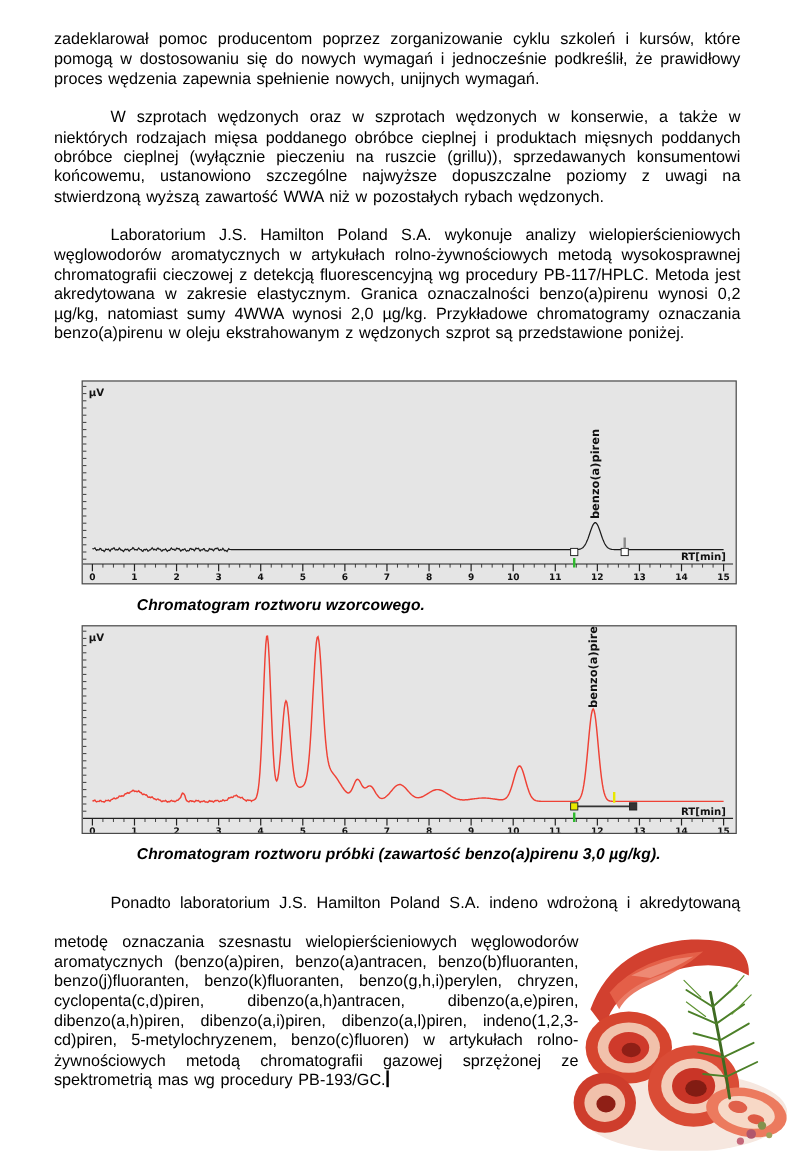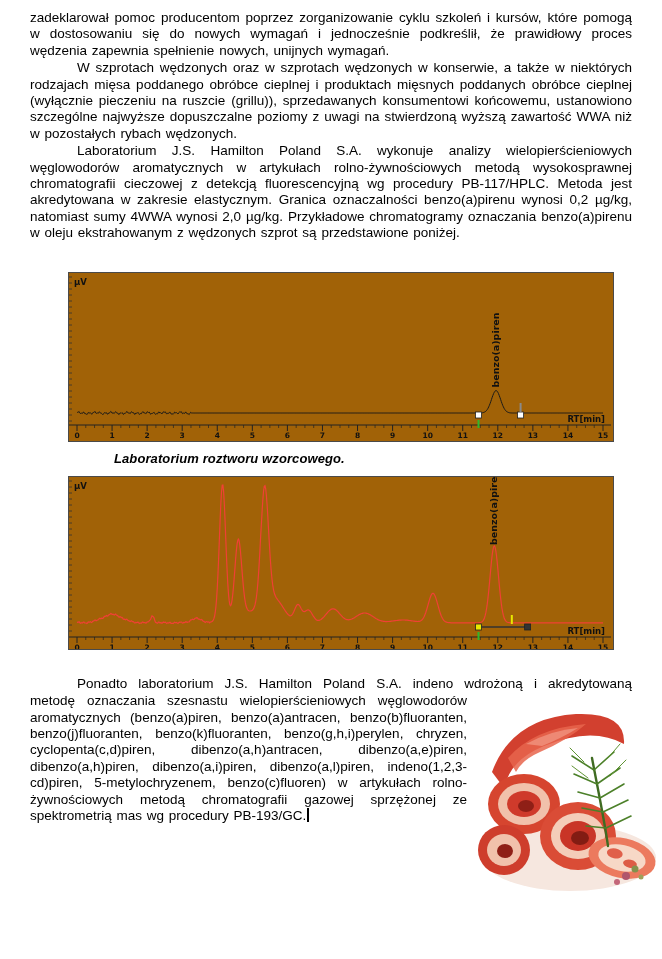--- a/index.html
+++ b/index.html
@@ -3,30 +3,30 @@
 <meta charset="utf-8">
 <style>
   html,body{margin:0;padding:0;background:#ffffff;}
   body{
     width:662px;height:959px;overflow:hidden;position:relative;
     font-family:"Liberation Sans","DejaVu Sans",sans-serif;
     color:#000;
   }
   .page{padding:9px 29px 0 29px;}
   .para{
-    margin:1px;font-size:13.5px;line-height:16.4px;text-align:justify;
+    margin:16px;font-size:13.5px;line-height:16.4px;text-align:justify;
     word-spacing:1px;
   }
   .para.indent{text-indent:47px;}
   .para.justify-last{text-align-last:justify;}
   figure{margin:0;}
   .fig{margin-left:39px;}
   .fig-1{margin-top:30px;}
   .fig-2{margin-top:10px;}
-  .chart-box{width:544px;border:1px solid #4a4a4a;background:#a16207;}
+  .chart-box{width:544px;border:1px solid #4a4a4a;background:#e5e5e5;}
   .chart-box svg{display:block;}
   figcaption{
     margin:9px 0 0 46px;font-size:13px;font-weight:bold;font-style:italic;
     letter-spacing:.1px;
   }
   .bottom-block{position:relative;margin-top:26px;min-height:215px;}
   .para-narrow{width:437px;}
   .text-cursor{
     display:inline-block;width:2px;height:14px;background:#000;
     vertical-align:-2px;margin-left:1px;
@@ -160,21 +160,21 @@
           <text x="534" y="165" class="tick">15</text>
           <text x="536" y="149" class="ax xl">RT[min]</text>
           <path d="M8.0,139.1L8.7,139.4L9.4,139.0L10.1,138.5L10.8,139.9L11.5,140.7L12.2,140.0L12.9,140.2L13.6,140.3L14.3,139.1L15.0,139.2L15.7,140.6L16.4,140.7L17.1,140.7L17.8,141.6L18.5,140.9L19.2,139.5L19.9,139.8L20.6,140.0L21.3,139.6L22.0,140.5L22.7,141.3L23.4,140.0L24.1,139.4L24.8,139.6L25.5,138.7L26.2,138.6L26.9,140.1L27.6,140.4L28.3,139.9L29.0,140.4L29.7,140.0L30.4,138.7L31.1,139.4L31.8,140.4L32.5,140.3L33.2,140.9L33.9,141.7L34.7,140.5L35.4,139.6L36.1,140.2L36.8,139.8L37.5,139.7L38.2,141.0L38.9,141.2L39.6,140.0L40.3,139.9L41.0,139.6L41.7,138.4L42.4,138.9L43.1,140.2L43.8,140.0L44.5,140.0L45.2,140.5L45.9,139.5L46.6,138.6L47.3,139.6L48.0,140.1L48.7,140.0L49.4,141.2L50.1,141.5L50.8,140.2L51.5,139.9L52.2,140.3L52.9,139.6L53.6,140.0L54.3,141.4L55.0,141.0L55.7,140.2L56.4,140.3L57.1,139.5L57.8,138.4L58.5,139.3L59.2,140.2L59.9,139.7L60.6,140.2L61.3,140.5L62.0,139.1L62.7,138.7L63.4,139.6L64.1,139.6L64.8,139.9L65.5,141.3L66.2,141.2L66.9,140.0L67.6,140.2L68.3,140.1L69.0,139.4L69.7,140.4L70.4,141.5L71.1,140.8L71.8,140.5L72.5,140.6L73.2,139.3L73.9,138.6L74.6,139.7L75.3,140.0L76.0,139.7L76.7,140.6L77.4,140.3L78.1,138.8L78.8,138.9L79.5,139.5L80.2,139.1L80.9,140.0L81.6,141.3L82.3,140.7L83.0,140.0L83.7,140.4L84.4,139.7L85.1,139.3L85.8,140.7L86.5,141.3L87.3,140.7L88.0,141.0L88.7,140.7L89.4,139.1L90.1,139.0L90.8,140.0L91.5,139.7L92.2,140.0L92.9,140.9L93.6,140.0L94.3,138.8L95.0,139.2L95.7,139.2L96.4,138.9L97.1,140.2L97.8,141.1L98.5,140.2L99.2,140.2L99.9,140.3L100.6,139.3L101.3,139.4L102.0,140.9L102.7,141.0L103.4,140.8L104.1,141.4L104.8,140.6L105.5,139.1L106.2,139.5L106.9,140.0L107.6,139.6L108.3,140.4L109.0,141.0L109.7,139.7L110.4,139.0L111.1,139.4L111.8,138.8L112.5,138.8L113.2,140.4L113.9,140.7L114.6,140.0L115.3,140.4L116.0,140.1L116.7,138.9L117.4,139.7L118.1,140.9L118.8,140.7L119.5,141.0L120.2,141.6L120.9,140.3L121.6,139.3L122.3,139.9L123.0,139.9L123.7,140.0L124.4,140.0L125.1,140.0L125.8,140.0L126.5,140.0L127.2,140.0L127.9,140.0L128.6,140.0L129.3,140.0L130.0,140.0L130.7,140.0L131.4,140.0L132.1,140.0L132.8,140.0L133.5,140.0L134.2,140.0L134.9,140.0L135.6,140.0L136.3,140.0L137.0,140.0L137.7,140.0L138.4,140.0L139.1,140.0L139.9,140.0L140.6,140.0L141.3,140.0L142.0,140.0L142.7,140.0L143.4,140.0L144.1,140.0L144.8,140.0L145.5,140.0L146.2,140.0L146.9,140.0L147.6,140.0L148.3,140.0L149.0,140.0L149.7,140.0L150.4,140.0L151.1,140.0L151.8,140.0L152.5,140.0L153.2,140.0L153.9,140.0L154.6,140.0L155.3,140.0L156.0,140.0L156.7,140.0L157.4,140.0L158.1,140.0L158.8,140.0L159.5,140.0L160.2,140.0L160.9,140.0L161.6,140.0L162.3,140.0L163.0,140.0L163.7,140.0L164.4,140.0L165.1,140.0L165.8,140.0L166.5,140.0L167.2,140.0L167.9,140.0L168.6,140.0L169.3,140.0L170.0,140.0L170.7,140.0L171.4,140.0L172.1,140.0L172.8,140.0L173.5,140.0L174.2,140.0L174.9,140.0L175.6,140.0L176.3,140.0L177.0,140.0L177.7,140.0L178.4,140.0L179.1,140.0L179.8,140.0L180.5,140.0L181.2,140.0L181.9,140.0L182.6,140.0L183.3,140.0L184.0,140.0L184.7,140.0L185.4,140.0L186.1,140.0L186.8,140.0L187.5,140.0L188.2,140.0L188.9,140.0L189.6,140.0L190.3,140.0L191.0,140.0L191.7,140.0L192.5,140.0L193.2,140.0L193.9,140.0L194.6,140.0L195.3,140.0L196.0,140.0L196.7,140.0L197.4,140.0L198.1,140.0L198.8,140.0L199.5,140.0L200.2,140.0L200.9,140.0L201.6,140.0L202.3,140.0L203.0,140.0L203.7,140.0L204.4,140.0L205.1,140.0L205.8,140.0L206.5,140.0L207.2,140.0L207.9,140.0L208.6,140.0L209.3,140.0L210.0,140.0L210.7,140.0L211.4,140.0L212.1,140.0L212.8,140.0L213.5,140.0L214.2,140.0L214.9,140.0L215.6,140.0L216.3,140.0L217.0,140.0L217.7,140.0L218.4,140.0L219.1,140.0L219.8,140.0L220.5,140.0L221.2,140.0L221.9,140.0L222.6,140.0L223.3,140.0L224.0,140.0L224.7,140.0L225.4,140.0L226.1,140.0L226.8,140.0L227.5,140.0L228.2,140.0L228.9,140.0L229.6,140.0L230.3,140.0L231.0,140.0L231.7,140.0L232.4,140.0L233.1,140.0L233.8,140.0L234.5,140.0L235.2,140.0L235.9,140.0L236.6,140.0L237.3,140.0L238.0,140.0L238.7,140.0L239.4,140.0L240.1,140.0L240.8,140.0L241.5,140.0L242.2,140.0L242.9,140.0L243.6,140.0L244.3,140.0L245.1,140.0L245.8,140.0L246.5,140.0L247.2,140.0L247.9,140.0L248.6,140.0L249.3,140.0L250.0,140.0L250.7,140.0L251.4,140.0L252.1,140.0L252.8,140.0L253.5,140.0L254.2,140.0L254.9,140.0L255.6,140.0L256.3,140.0L257.0,140.0L257.7,140.0L258.4,140.0L259.1,140.0L259.8,140.0L260.5,140.0L261.2,140.0L261.9,140.0L262.6,140.0L263.3,140.0L264.0,140.0L264.7,140.0L265.4,140.0L266.1,140.0L266.8,140.0L267.5,140.0L268.2,140.0L268.9,140.0L269.6,140.0L270.3,140.0L271.0,140.0L271.7,140.0L272.4,140.0L273.1,140.0L273.8,140.0L274.5,140.0L275.2,140.0L275.9,140.0L276.6,140.0L277.3,140.0L278.0,140.0L278.7,140.0L279.4,140.0L280.1,140.0L280.8,140.0L281.5,140.0L282.2,140.0L282.9,140.0L283.6,140.0L284.3,140.0L285.0,140.0L285.7,140.0L286.4,140.0L287.1,140.0L287.8,140.0L288.5,140.0L289.2,140.0L289.9,140.0L290.6,140.0L291.3,140.0L292.0,140.0L292.7,140.0L293.4,140.0L294.1,140.0L294.8,140.0L295.5,140.0L296.2,140.0L296.9,140.0L297.7,140.0L298.4,140.0L299.1,140.0L299.8,140.0L300.5,140.0L301.2,140.0L301.9,140.0L302.6,140.0L303.3,140.0L304.0,140.0L304.7,140.0L305.4,140.0L306.1,140.0L306.8,140.0L307.5,140.0L308.2,140.0L308.9,140.0L309.6,140.0L310.3,140.0L311.0,140.0L311.7,140.0L312.4,140.0L313.1,140.0L313.8,140.0L314.5,140.0L315.2,140.0L315.9,140.0L316.6,140.0L317.3,140.0L318.0,140.0L318.7,140.0L319.4,140.0L320.1,140.0L320.8,140.0L321.5,140.0L322.2,140.0L322.9,140.0L323.6,140.0L324.3,140.0L325.0,140.0L325.7,140.0L326.4,140.0L327.1,140.0L327.8,140.0L328.5,140.0L329.2,140.0L329.9,140.0L330.6,140.0L331.3,140.0L332.0,140.0L332.7,140.0L333.4,140.0L334.1,140.0L334.8,140.0L335.5,140.0L336.2,140.0L336.9,140.0L337.6,140.0L338.3,140.0L339.0,140.0L339.7,140.0L340.4,140.0L341.1,140.0L341.8,140.0L342.5,140.0L343.2,140.0L343.9,140.0L344.6,140.0L345.3,140.0L346.0,140.0L346.7,140.0L347.4,140.0L348.1,140.0L348.8,140.0L349.5,140.0L350.3,140.0L351.0,140.0L351.7,140.0L352.4,140.0L353.1,140.0L353.8,140.0L354.5,140.0L355.2,140.0L355.9,140.0L356.6,140.0L357.3,140.0L358.0,140.0L358.7,140.0L359.4,140.0L360.1,140.0L360.8,140.0L361.5,140.0L362.2,140.0L362.9,140.0L363.6,140.0L364.3,140.0L365.0,140.0L365.7,140.0L366.4,140.0L367.1,140.0L367.8,140.0L368.5,140.0L369.2,140.0L369.9,140.0L370.6,140.0L371.3,140.0L372.0,140.0L372.7,140.0L373.4,140.0L374.1,140.0L374.8,140.0L375.5,140.0L376.2,140.0L376.9,140.0L377.6,140.0L378.3,140.0L379.0,140.0L379.7,140.0L380.4,140.0L381.1,140.0L381.8,140.0L382.5,140.0L383.2,140.0L383.9,140.0L384.6,140.0L385.3,140.0L386.0,140.0L386.7,140.0L387.4,140.0L388.1,140.0L388.8,140.0L389.5,140.0L390.2,140.0L390.9,140.0L391.6,140.0L392.3,140.0L393.0,140.0L393.7,140.0L394.4,140.0L395.1,140.0L395.8,140.0L396.5,140.0L397.2,140.0L397.9,140.0L398.6,140.0L399.3,140.0L400.0,140.0L400.7,140.0L401.4,140.0L402.1,140.0L402.9,140.0L403.6,140.0L404.3,140.0L405.0,140.0L405.7,140.0L406.4,140.0L407.1,140.0L407.8,140.0L408.5,140.0L409.2,140.0L409.9,140.0L410.6,140.0L411.3,140.0L412.0,139.9L412.7,139.9L413.4,139.8L414.1,139.6L414.8,139.4L415.5,139.1L416.2,138.7L416.9,138.2L417.6,137.4L418.3,136.5L419.0,135.3L419.7,133.9L420.4,132.3L421.1,130.5L421.8,128.5L422.5,126.4L423.2,124.3L423.9,122.4L424.6,120.6L425.3,119.2L426.0,118.2L426.7,117.6L427.4,117.6L428.1,118.2L428.8,119.2L429.5,120.6L430.2,122.4L430.9,124.3L431.6,126.4L432.3,128.5L433.0,130.5L433.7,132.3L434.4,133.9L435.1,135.3L435.8,136.5L436.5,137.4L437.2,138.2L437.9,138.7L438.6,139.1L439.3,139.4L440.0,139.6L440.7,139.8L441.4,139.9L442.1,139.9L442.8,140.0L443.5,140.0L444.2,140.0L444.9,140.0L445.6,140.0L446.3,140.0L447.0,140.0L447.7,140.0L448.4,140.0L449.1,140.0L449.8,140.0L450.5,140.0L451.2,140.0L451.9,140.0L452.6,140.0L453.3,140.0L454.0,140.0L454.7,140.0L455.5,140.0L456.2,140.0L456.9,140.0L457.6,140.0L458.3,140.0L459.0,140.0L459.7,140.0L460.4,140.0L461.1,140.0L461.8,140.0L462.5,140.0L463.2,140.0L463.9,140.0L464.6,140.0L465.3,140.0L466.0,140.0L466.7,140.0L467.4,140.0L468.1,140.0L468.8,140.0L469.5,140.0L470.2,140.0L470.9,140.0L471.6,140.0L472.3,140.0L473.0,140.0L473.7,140.0L474.4,140.0L475.1,140.0L475.8,140.0L476.5,140.0L477.2,140.0L477.9,140.0L478.6,140.0L479.3,140.0L480.0,140.0L480.7,140.0L481.4,140.0L482.1,140.0L482.8,140.0L483.5,140.0L484.2,140.0L484.9,140.0L485.6,140.0L486.3,140.0L487.0,140.0L487.7,140.0L488.4,140.0L489.1,140.0L489.8,140.0L490.5,140.0L491.2,140.0L491.9,140.0L492.6,140.0L493.3,140.0L494.0,140.0L494.7,140.0L495.4,140.0L496.1,140.0L496.8,140.0L497.5,140.0L498.2,140.0L498.9,140.0L499.6,140.0L500.3,140.0L501.0,140.0L501.7,140.0L502.4,140.0L503.1,140.0L503.8,140.0L504.5,140.0L505.2,140.0L505.9,140.0L506.6,140.0L507.3,140.0L508.1,140.0L508.8,140.0L509.5,140.0L510.2,140.0L510.9,140.0L511.6,140.0L512.3,140.0L513.0,140.0L513.7,140.0L514.4,140.0L515.1,140.0L515.8,140.0L516.5,140.0L517.2,140.0L517.9,140.0L518.6,140.0L519.3,140.0L520.0,140.0L520.7,140.0L521.4,140.0L522.1,140.0L522.8,140.0L523.5,140.0L524.2,140.0L524.9,140.0L525.6,140.0L526.3,140.0L527.0,140.0L527.7,140.0L528.4,140.0L529.1,140.0L529.8,140.0L530.5,140.0L531.2,140.0L531.9,140.0L532.6,140.0L533.3,140.0L534.0,140.0" fill="none" stroke="#1a1a1a" stroke-width="1"></path>
           <text class="plabel" transform="translate(430.0466666666666,114.56) rotate(-90)">benzo(a)piren</text>
           <rect x="406.5133333333333" y="139" width="6" height="6" fill="#ffffff" stroke="#222" stroke-width="0.8"></rect>
           <rect x="448.59333333333336" y="139" width="6" height="6" fill="#ffffff" stroke="#222" stroke-width="0.8"></rect>
           <line x1="409.5133333333333" y1="147" x2="409.5133333333333" y2="155" stroke="#2db82d" stroke-width="2"></line>
           <line x1="451.59333333333336" y1="130" x2="451.59333333333336" y2="139" stroke="#8a8a8a" stroke-width="2"></line>
         </svg>
     </div>
-    <figcaption>Laboratorium roztworu wzorcowego.</figcaption>
+    <figcaption>Chromatogram roztworu wzorcowego.</figcaption>
   </figure>
 
   <figure class="fig fig-2">
     <div class="chart-box">
       <svg width="542" height="172">
           <line x1="0" y1="4" x2="3" y2="4" stroke="#333" stroke-width="0.8"></line>
           <line x1="0" y1="10" x2="3" y2="10" stroke="#333" stroke-width="0.8"></line>
           <line x1="0" y1="16" x2="3" y2="16" stroke="#333" stroke-width="0.8"></line>
           <line x1="0" y1="22" x2="3" y2="22" stroke="#333" stroke-width="0.8"></line>
           <line x1="0" y1="28" x2="3" y2="28" stroke="#333" stroke-width="0.8"></line>
@@ -281,20 +281,21 @@
           <text x="536" y="157" class="ax xl">RT[min]</text>
           <path d="M8.0,145.2L8.7,145.4L9.4,145.1L10.1,144.8L10.8,145.7L11.5,146.2L12.2,145.8L12.9,145.8L13.6,145.9L14.3,145.1L15.0,145.1L15.7,146.0L16.4,146.0L17.1,146.0L17.8,146.5L18.5,146.0L19.2,145.0L19.9,145.2L20.6,145.2L21.3,144.8L22.0,145.3L22.7,145.6L23.4,144.7L24.1,144.1L24.8,144.0L25.5,143.3L26.2,143.0L26.9,143.7L27.6,143.6L28.3,143.0L29.0,143.0L29.7,142.4L30.4,141.3L31.1,141.4L31.8,141.7L32.5,141.2L33.2,141.3L33.9,141.4L34.7,140.3L35.4,139.4L36.1,139.4L36.8,138.9L37.5,138.5L38.2,139.0L38.9,138.9L39.6,137.9L40.3,137.7L41.0,137.3L41.7,136.5L42.4,136.7L43.1,137.5L43.8,137.4L44.5,137.4L45.2,137.9L45.9,137.4L46.6,137.0L47.3,137.9L48.0,138.4L48.7,138.6L49.4,139.7L50.1,140.2L50.8,139.7L51.5,139.9L52.2,140.5L52.9,140.4L53.6,141.0L54.3,142.3L55.0,142.4L55.7,142.2L56.4,142.7L57.1,142.4L57.8,142.1L58.5,142.9L59.2,143.7L59.9,143.7L60.6,144.2L61.3,144.6L62.0,143.9L62.7,143.8L63.4,144.6L64.1,144.7L64.8,145.0L65.5,146.0L66.2,146.0L66.9,145.4L67.6,145.6L68.3,145.5L69.0,145.1L69.7,145.8L70.4,146.5L71.1,146.1L71.8,146.0L72.5,146.1L73.2,145.3L73.9,144.9L74.6,145.6L75.3,145.7L76.0,145.6L76.7,146.1L77.4,145.9L78.1,145.0L78.8,144.9L79.5,144.8L80.2,143.9L80.9,143.2L81.6,142.4L82.3,140.4L83.0,138.9L83.7,139.2L84.4,139.8L85.1,141.1L85.8,143.6L86.5,145.2L87.3,145.6L88.0,146.1L88.7,146.1L89.4,145.2L90.1,145.2L90.8,145.8L91.5,145.6L92.2,145.8L92.9,146.3L93.6,145.8L94.3,145.0L95.0,145.3L95.7,145.3L96.4,145.1L97.1,145.9L97.8,146.5L98.5,145.9L99.2,145.9L99.9,146.0L100.6,145.4L101.3,145.4L102.0,146.4L102.7,146.4L103.4,146.3L104.1,146.6L104.8,146.1L105.5,145.2L106.2,145.5L106.9,145.8L107.6,145.5L108.3,146.0L109.0,146.4L109.7,145.6L110.4,145.1L111.1,145.3L111.8,145.0L112.5,145.0L113.2,145.9L113.9,146.1L114.6,145.5L115.3,145.7L116.0,145.4L116.7,144.6L117.4,144.8L118.1,145.4L118.8,145.0L119.5,145.0L120.2,145.0L120.9,143.9L121.6,142.9L122.3,143.0L123.0,142.6L123.7,142.2L124.4,142.6L125.1,142.5L125.8,141.4L126.5,141.2L127.2,141.1L127.9,140.6L128.6,141.1L129.3,142.1L130.0,142.2L130.7,142.3L131.4,142.9L132.1,142.7L132.8,142.5L133.5,143.5L134.2,144.2L134.9,144.4L135.6,145.1L136.3,145.5L137.0,144.7L137.7,144.6L138.4,145.0L139.1,144.8L139.9,145.0L140.6,145.8L141.3,145.0L142.0,144.9L142.7,144.6L143.4,144.2L144.1,143.4L144.8,141.9L145.5,139.5L146.2,135.7L146.9,129.9L147.6,121.6L148.3,110.4L149.0,96.3L149.7,79.7L150.4,61.5L151.1,43.4L151.8,27.2L152.5,15.0L153.2,8.3L153.9,8.1L154.6,14.4L155.3,26.3L156.0,42.1L156.7,59.8L157.4,77.5L158.1,93.5L158.8,106.9L159.5,117.0L160.2,123.9L160.9,127.7L161.6,128.7L162.3,127.3L163.0,123.6L163.7,118.0L164.4,110.8L165.1,102.3L165.8,93.1L166.5,83.8L167.2,75.3L167.9,68.4L168.6,63.8L169.3,62.1L170.0,63.3L170.7,67.4L171.4,73.8L172.1,81.8L172.8,90.6L173.5,99.4L174.2,107.6L174.9,114.8L175.6,120.6L176.3,125.2L177.0,128.5L177.7,130.8L178.4,132.3L179.1,133.2L179.8,133.7L180.5,134.0L181.2,134.0L181.9,133.9L182.6,133.6L183.3,133.2L184.0,132.5L184.7,131.4L185.4,129.8L186.1,127.4L186.8,124.1L187.5,119.5L188.2,113.3L188.9,105.5L189.6,95.9L190.3,84.6L191.0,72.0L191.7,58.5L192.5,45.1L193.2,32.5L193.9,21.8L194.6,13.8L195.3,9.3L196.0,8.6L196.7,11.8L197.4,18.5L198.1,27.9L198.8,39.3L199.5,51.6L200.2,64.0L200.9,75.7L201.6,86.1L202.3,95.0L203.0,102.2L203.7,107.9L204.4,112.1L205.1,115.3L205.8,117.6L206.5,119.3L207.2,120.6L207.9,121.6L208.6,122.6L209.3,123.5L210.0,124.4L210.7,125.3L211.4,126.3L212.1,127.3L212.8,128.4L213.5,129.5L214.2,130.6L214.9,131.7L215.6,132.8L216.3,133.9L217.0,134.9L217.7,135.9L218.4,136.7L219.1,137.5L219.8,138.1L220.5,138.6L221.2,138.8L221.9,138.6L222.6,138.2L223.3,137.4L224.0,136.3L224.7,134.8L225.4,133.2L226.1,131.5L226.8,129.9L227.5,128.6L228.2,127.7L228.9,127.4L229.6,127.6L230.3,128.3L231.0,129.4L231.7,130.7L232.4,132.0L233.1,133.2L233.8,134.0L234.5,134.5L235.2,134.6L235.9,134.4L236.6,134.1L237.3,133.6L238.0,133.2L238.7,132.9L239.4,132.9L240.1,133.2L240.8,133.7L241.5,134.5L242.2,135.5L242.9,136.7L243.6,137.9L244.3,139.1L245.1,140.2L245.8,141.2L246.5,142.0L247.2,142.7L247.9,143.1L248.6,143.3L249.3,143.4L250.0,143.3L250.7,143.1L251.4,142.8L252.1,142.4L252.8,141.8L253.5,141.2L254.2,140.5L254.9,139.8L255.6,139.0L256.3,138.1L257.0,137.3L257.7,136.5L258.4,135.6L259.1,134.8L259.8,134.1L260.5,133.4L261.2,132.9L261.9,132.4L262.6,132.1L263.3,131.9L264.0,131.8L264.7,131.8L265.4,132.1L266.1,132.4L266.8,132.8L267.5,133.4L268.2,134.0L268.9,134.7L269.6,135.5L270.3,136.3L271.0,137.1L271.7,137.9L272.4,138.7L273.1,139.4L273.8,140.1L274.5,140.7L275.2,141.2L275.9,141.7L276.6,142.1L277.3,142.4L278.0,142.6L278.7,142.7L279.4,142.8L280.1,142.7L280.8,142.6L281.5,142.5L282.2,142.2L282.9,142.0L283.6,141.6L284.3,141.3L285.0,140.9L285.7,140.5L286.4,140.0L287.1,139.6L287.8,139.1L288.5,138.7L289.2,138.2L289.9,137.8L290.6,137.4L291.3,137.1L292.0,136.7L292.7,136.5L293.4,136.3L294.1,136.1L294.8,136.0L295.5,136.0L296.2,136.0L296.9,136.1L297.7,136.3L298.4,136.5L299.1,136.7L299.8,137.1L300.5,137.4L301.2,137.8L301.9,138.2L302.6,138.7L303.3,139.1L304.0,139.6L304.7,140.0L305.4,140.5L306.1,140.9L306.8,141.4L307.5,141.8L308.2,142.2L308.9,142.6L309.6,142.9L310.3,143.2L311.0,143.5L311.7,143.7L312.4,143.9L313.1,144.1L313.8,144.2L314.5,144.4L315.2,144.4L315.9,144.5L316.6,144.6L317.3,144.6L318.0,144.6L318.7,144.5L319.4,144.5L320.1,144.5L320.8,144.4L321.5,144.3L322.2,144.2L322.9,144.1L323.6,144.0L324.3,143.9L325.0,143.8L325.7,143.7L326.4,143.6L327.1,143.5L327.8,143.5L328.5,143.4L329.2,143.3L329.9,143.2L330.6,143.1L331.3,143.1L332.0,143.1L332.7,143.0L333.4,143.0L334.1,143.0L334.8,143.0L335.5,143.0L336.2,143.1L336.9,143.1L337.6,143.2L338.3,143.2L339.0,143.3L339.7,143.4L340.4,143.5L341.1,143.6L341.8,143.7L342.5,143.8L343.2,143.9L343.9,144.0L344.6,144.1L345.3,144.2L346.0,144.3L346.7,144.4L347.4,144.4L348.1,144.5L348.8,144.5L349.5,144.4L350.3,144.3L351.0,144.1L351.7,143.8L352.4,143.3L353.1,142.7L353.8,141.9L354.5,140.8L355.2,139.5L355.9,137.8L356.6,136.0L357.3,133.8L358.0,131.5L358.7,129.1L359.4,126.5L360.1,124.1L360.8,121.8L361.5,119.8L362.2,118.1L362.9,117.0L363.6,116.4L364.3,116.4L365.0,117.0L365.7,118.2L366.4,119.8L367.1,121.9L367.8,124.2L368.5,126.7L369.2,129.2L369.9,131.7L370.6,134.1L371.3,136.2L372.0,138.2L372.7,139.8L373.4,141.2L374.1,142.4L374.8,143.3L375.5,144.0L376.2,144.5L376.9,144.9L377.6,145.2L378.3,145.4L379.0,145.5L379.7,145.6L380.4,145.7L381.1,145.7L381.8,145.8L382.5,145.8L383.2,145.8L383.9,145.8L384.6,145.8L385.3,145.8L386.0,145.8L386.7,145.8L387.4,145.8L388.1,145.8L388.8,145.8L389.5,145.8L390.2,145.8L390.9,145.8L391.6,145.8L392.3,145.8L393.0,145.8L393.7,145.8L394.4,145.8L395.1,145.8L395.8,145.8L396.5,145.8L397.2,145.8L397.9,145.8L398.6,145.8L399.3,145.8L400.0,145.8L400.7,145.8L401.4,145.8L402.1,145.8L402.9,145.8L403.6,145.8L404.3,145.8L405.0,145.8L405.7,145.8L406.4,145.8L407.1,145.8L407.8,145.8L408.5,145.8L409.2,145.8L409.9,145.7L410.6,145.6L411.3,145.5L412.0,145.3L412.7,144.9L413.4,144.4L414.1,143.6L414.8,142.4L415.5,140.7L416.2,138.4L416.9,135.4L417.6,131.5L418.3,126.6L419.0,120.8L419.7,114.1L420.4,106.8L421.1,99.1L421.8,91.4L422.5,84.1L423.2,77.8L423.9,73.0L424.6,69.9L425.3,68.8L426.0,69.9L426.7,73.0L427.4,77.8L428.1,84.1L428.8,91.4L429.5,99.1L430.2,106.8L430.9,114.1L431.6,120.8L432.3,126.6L433.0,131.5L433.7,135.4L434.4,138.4L435.1,140.7L435.8,142.4L436.5,143.6L437.2,144.4L437.9,144.9L438.6,145.3L439.3,145.5L440.0,145.6L440.7,145.7L441.4,145.8L442.1,145.8L442.8,145.8L443.5,145.8L444.2,145.8L444.9,145.8L445.6,145.8L446.3,145.8L447.0,145.8L447.7,145.8L448.4,145.8L449.1,145.8L449.8,145.8L450.5,145.8L451.2,145.8L451.9,145.8L452.6,145.8L453.3,145.8L454.0,145.8L454.7,145.8L455.5,145.8L456.2,145.8L456.9,145.8L457.6,145.8L458.3,145.8L459.0,145.8L459.7,145.8L460.4,145.8L461.1,145.8L461.8,145.8L462.5,145.8L463.2,145.8L463.9,145.8L464.6,145.8L465.3,145.8L466.0,145.8L466.7,145.8L467.4,145.8L468.1,145.8L468.8,145.8L469.5,145.8L470.2,145.8L470.9,145.8L471.6,145.8L472.3,145.8L473.0,145.8L473.7,145.8L474.4,145.8L475.1,145.8L475.8,145.8L476.5,145.8L477.2,145.8L477.9,145.8L478.6,145.8L479.3,145.8L480.0,145.8L480.7,145.8L481.4,145.8L482.1,145.8L482.8,145.8L483.5,145.8L484.2,145.8L484.9,145.8L485.6,145.8L486.3,145.8L487.0,145.8L487.7,145.8L488.4,145.8L489.1,145.8L489.8,145.8L490.5,145.8L491.2,145.8L491.9,145.8L492.6,145.8L493.3,145.8L494.0,145.8L494.7,145.8L495.4,145.8L496.1,145.8L496.8,145.8L497.5,145.8L498.2,145.8L498.9,145.8L499.6,145.8L500.3,145.8L501.0,145.8L501.7,145.8L502.4,145.8L503.1,145.8L503.8,145.8L504.5,145.8L505.2,145.8L505.9,145.8L506.6,145.8L507.3,145.8L508.1,145.8L508.8,145.8L509.5,145.8L510.2,145.8L510.9,145.8L511.6,145.8L512.3,145.8L513.0,145.8L513.7,145.8L514.4,145.8L515.1,145.8L515.8,145.8L516.5,145.8L517.2,145.8L517.9,145.8L518.6,145.8L519.3,145.8L520.0,145.8L520.7,145.8L521.4,145.8L522.1,145.8L522.8,145.8L523.5,145.8L524.2,145.8L524.9,145.8L525.6,145.8L526.3,145.8L527.0,145.8L527.7,145.8L528.4,145.8L529.1,145.8L529.8,145.8L530.5,145.8L531.2,145.8L531.9,145.8L532.6,145.8L533.3,145.8L534.0,145.8" fill="none" stroke="#ef4135" stroke-width="1.2"></path>
           <text class="plabel" transform="translate(428.29333333333335,68) rotate(-90)">benzo(a)piren</text>
           <line x1="409.5133333333333" y1="150" x2="458.6066666666667" y2="150" stroke="#333333" stroke-width="1.5"></line>
           <rect x="406.5133333333333" y="147" width="6" height="6" fill="#e8e800" stroke="#222" stroke-width="0.8"></rect>
           <rect x="455.6066666666667" y="147" width="6" height="6" fill="#333333" stroke="#222" stroke-width="0.8"></rect>
           <line x1="409.5133333333333" y1="155" x2="409.5133333333333" y2="163" stroke="#2db82d" stroke-width="2"></line>
           <line x1="442.82666666666665" y1="138" x2="442.82666666666665" y2="147" stroke="#e8e800" stroke-width="2"></line>
         </svg>
     </div>
+    <figcaption>Chromatogram roztworu próbki (zawartość benzo(a)pirenu 3,0 µg/kg).</figcaption>
   </figure>
 
   <div class="bottom-block">
 
     <svg class="meat-photo" viewBox="0 0 186 195" role="img" aria-label="rolled slices of cured ham with dill sprig and peppercorns">
       <g>
         <ellipse cx="96" cy="158" rx="86" ry="33" fill="#f6e7df"></ellipse>
 
         <path d="M18,72 Q38,18 102,14 Q152,12 150,44 Q118,26 70,46 Q36,60 30,88 Z" fill="#d2402f"></path>
         <path d="M34,58 Q60,28 112,24 Q94,40 66,52 Q48,60 42,72 Z" fill="#e8654c" opacity="0.85"></path>

